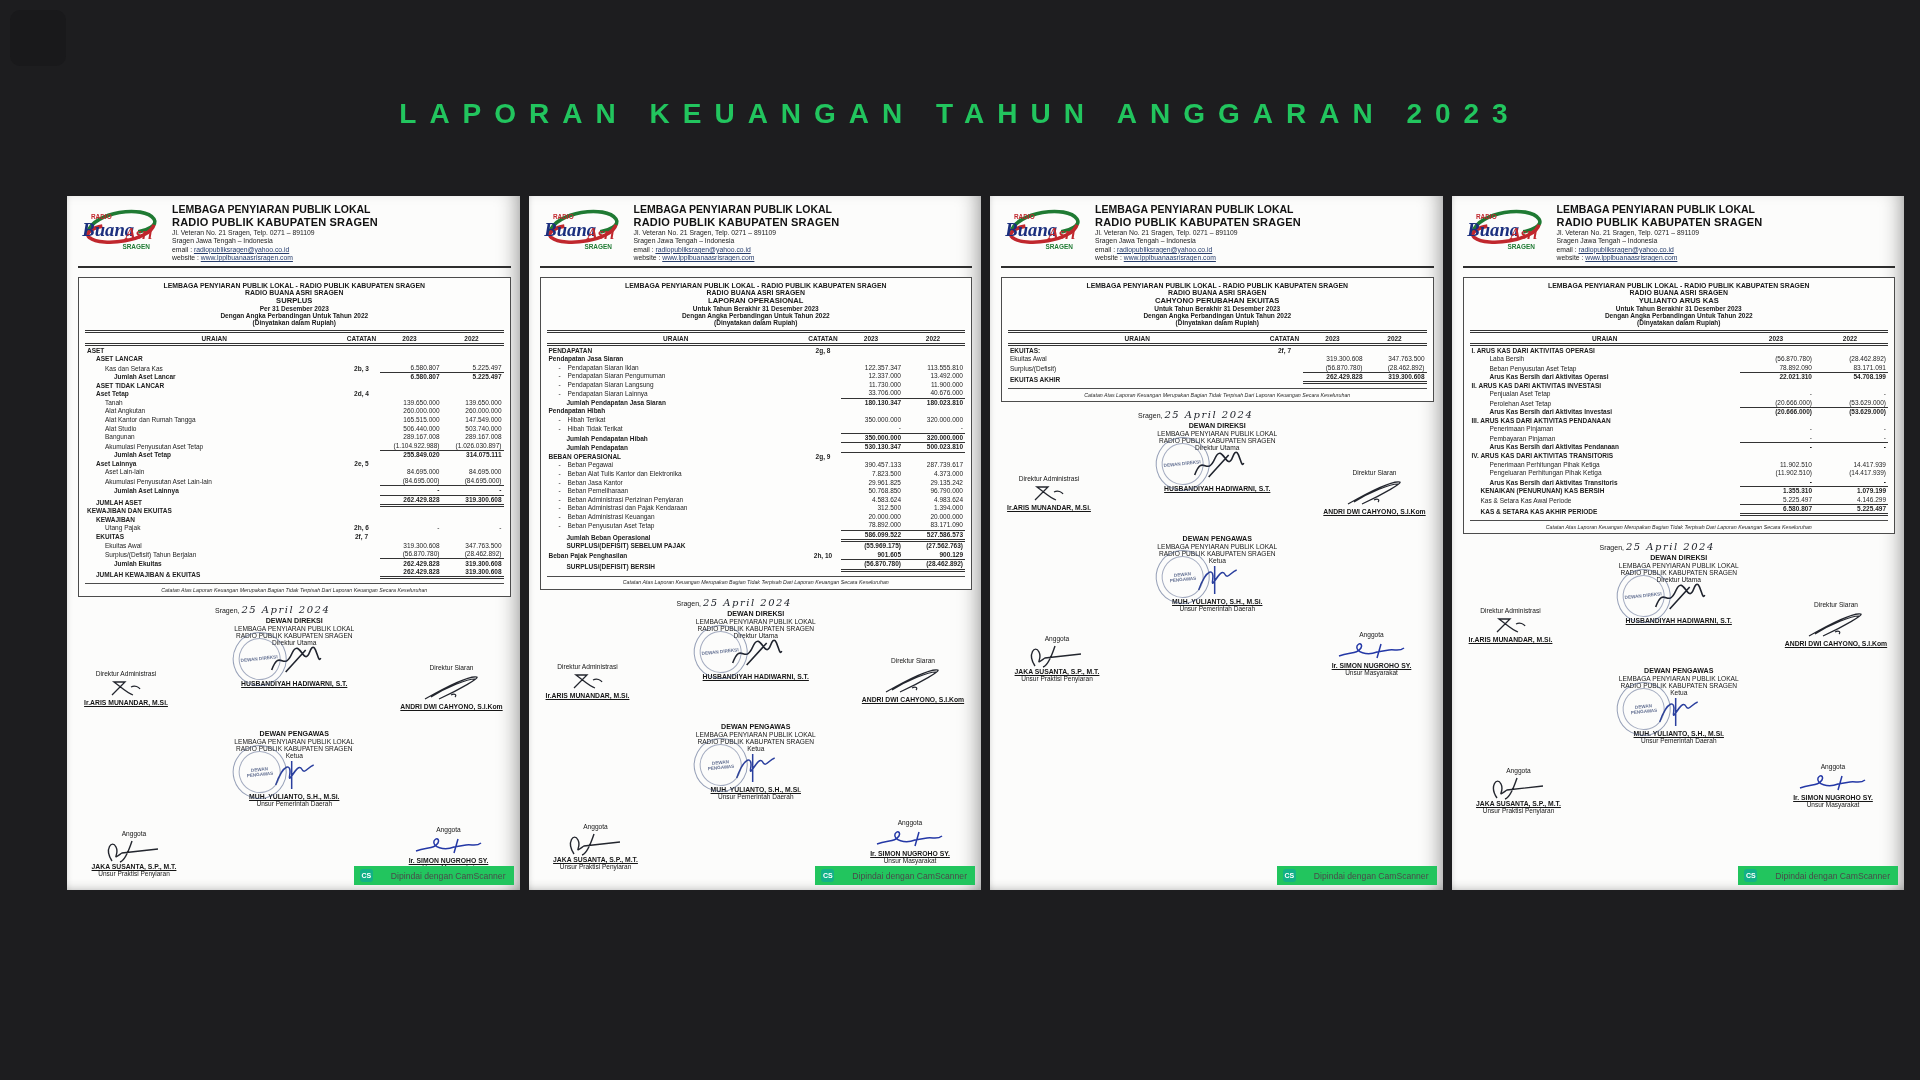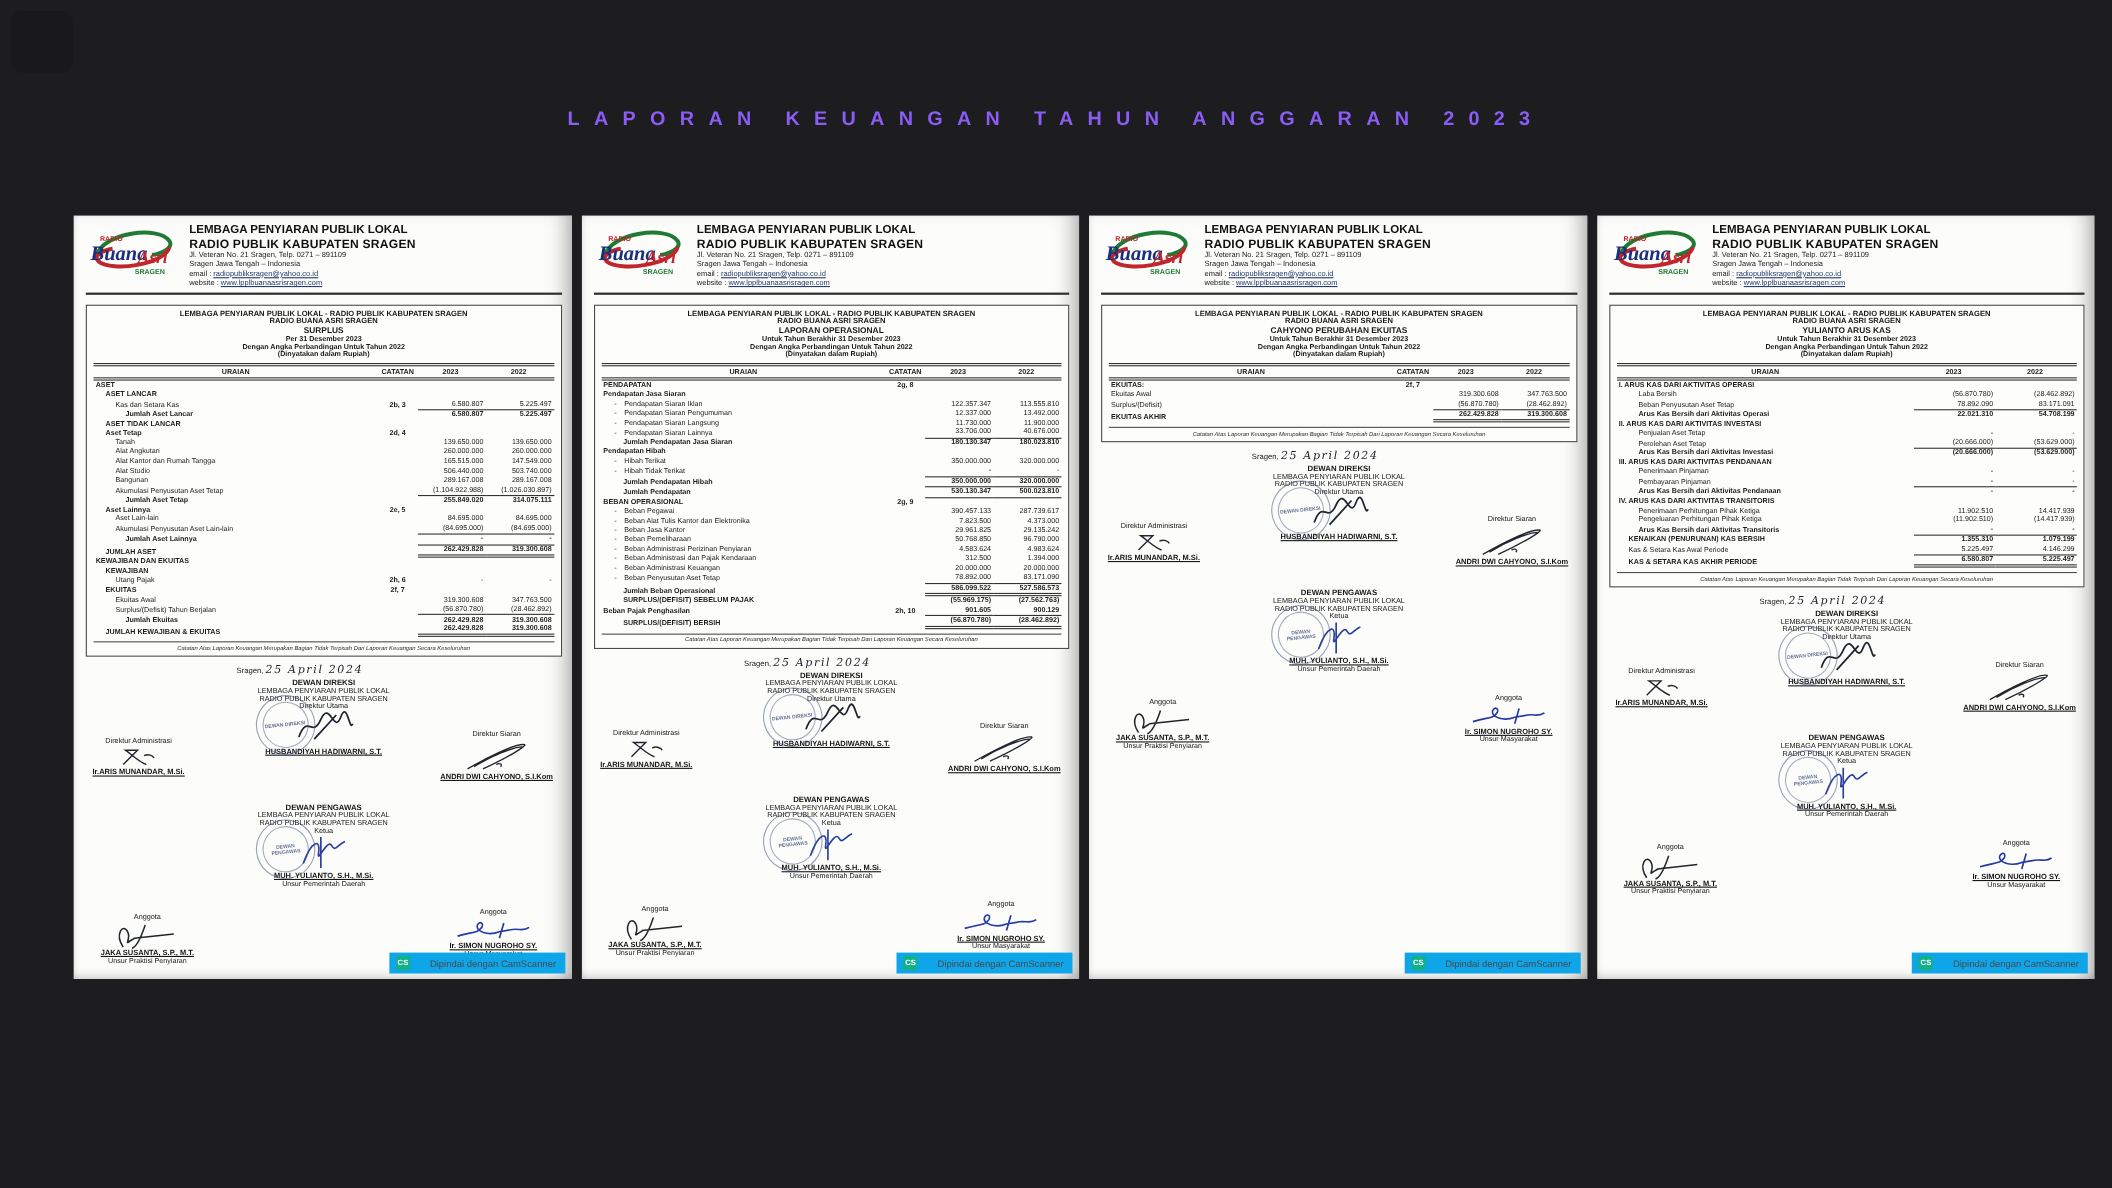--- a/index.html
+++ b/index.html
@@ -1,20 +1,20 @@
 <!DOCTYPE html>
 <html><head>
 <meta charset="utf-8">
 <style>
   html,body{margin:0;padding:0;background:#1d1d1f;}
   .stage{position:relative;width:1920px;height:1080px;background:#1d1d1f;overflow:hidden;
          font-family:"Liberation Sans",sans-serif;}
   .corner-square{position:absolute;top:10px;left:10px;width:56px;height:56px;border-radius:10px;background:#19191b;}
-  .main-title{position:absolute;top:98px;left:0;width:100%;text-align:center;color:#8b5cf6;
-              font-size:18px;font-weight:700;letter-spacing:13px;white-space:nowrap;}
+  .main-title{position:absolute;top:98px;left:0;width:100%;text-align:center;color:#22c55e;
+              font-size:28px;font-weight:700;letter-spacing:13px;white-space:nowrap;}
   .pages{position:absolute;top:196px;left:67px;right:16px;display:flex;gap:9px;}
   .page{flex:1;height:694px;background:#fcfcfb;position:relative;color:#222;overflow:hidden;
         padding:7px 9px 5px 11px;box-sizing:border-box;
         box-shadow:inset -16px 0 20px -13px rgba(0,0,0,.38), inset 4px 0 9px -7px rgba(0,0,0,.28),
                    inset 0 -8px 12px -9px rgba(0,0,0,.25);}
   
   .letterhead{display:flex;gap:8px;align-items:flex-start;border-bottom:2px solid #2e2e2e;padding-bottom:4px;}
   .logo-wrap{width:86px;height:52px;flex:0 0 auto;}
   .lh-text{line-height:1.22;}
   .lh-line1{font-size:10.5px;font-weight:700;color:#111;}
@@ -60,21 +60,21 @@
   .unit-line{font-size:6.5px;}
   .stamp{position:absolute;width:52px;height:52px;border-radius:50%;
          border:1.5px solid rgba(66,84,128,.55);transform:rotate(-16deg);
          display:flex;align-items:center;justify-content:center;}
   .stamp::before{content:"";position:absolute;inset:5px;border-radius:50%;border:1px solid rgba(66,84,128,.48);}
   .stamp span{font-size:4.6px;font-weight:700;color:rgba(58,74,118,.78);transform:rotate(10deg);
               text-align:center;line-height:1.15;padding:0 4px;}
   .sigsvg{display:block;margin:0 auto;}
   
   .cs-badge{position:absolute;right:6px;bottom:5px;display:flex;align-items:center;gap:18px;
-            background:#0ea5e9;padding:3px 8px 3px 6px;}
+            background:#22c55e;padding:3px 8px 3px 6px;}
   .cs-icon{width:13px;height:13px;border-radius:3px;background:#12b187;color:#fff;font-size:7px;
            font-weight:700;display:flex;align-items:center;justify-content:center;}
   .cs-label{font-size:8.6px;color:#4a4a4a;}
   
   .watermark{position:absolute;top:560px;left:1450px;right:12px;display:flex;justify-content:space-between;
              color:rgba(200,200,200,.34);font-size:17px;letter-spacing:11px;z-index:6;pointer-events:none;}
 </style>
 </head>
 <body>
 

